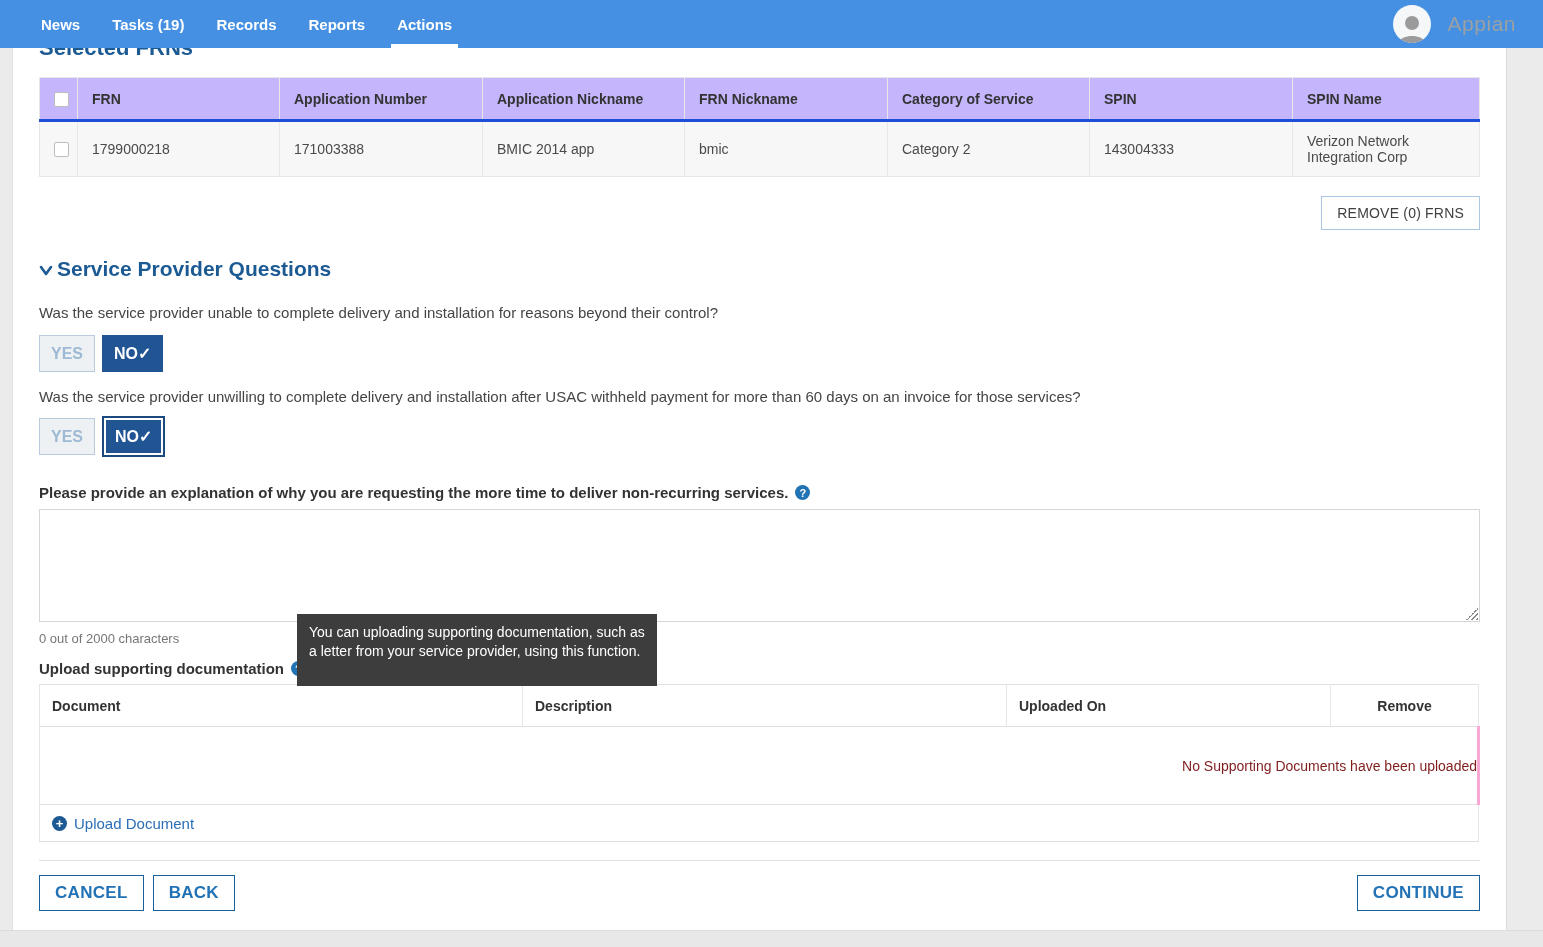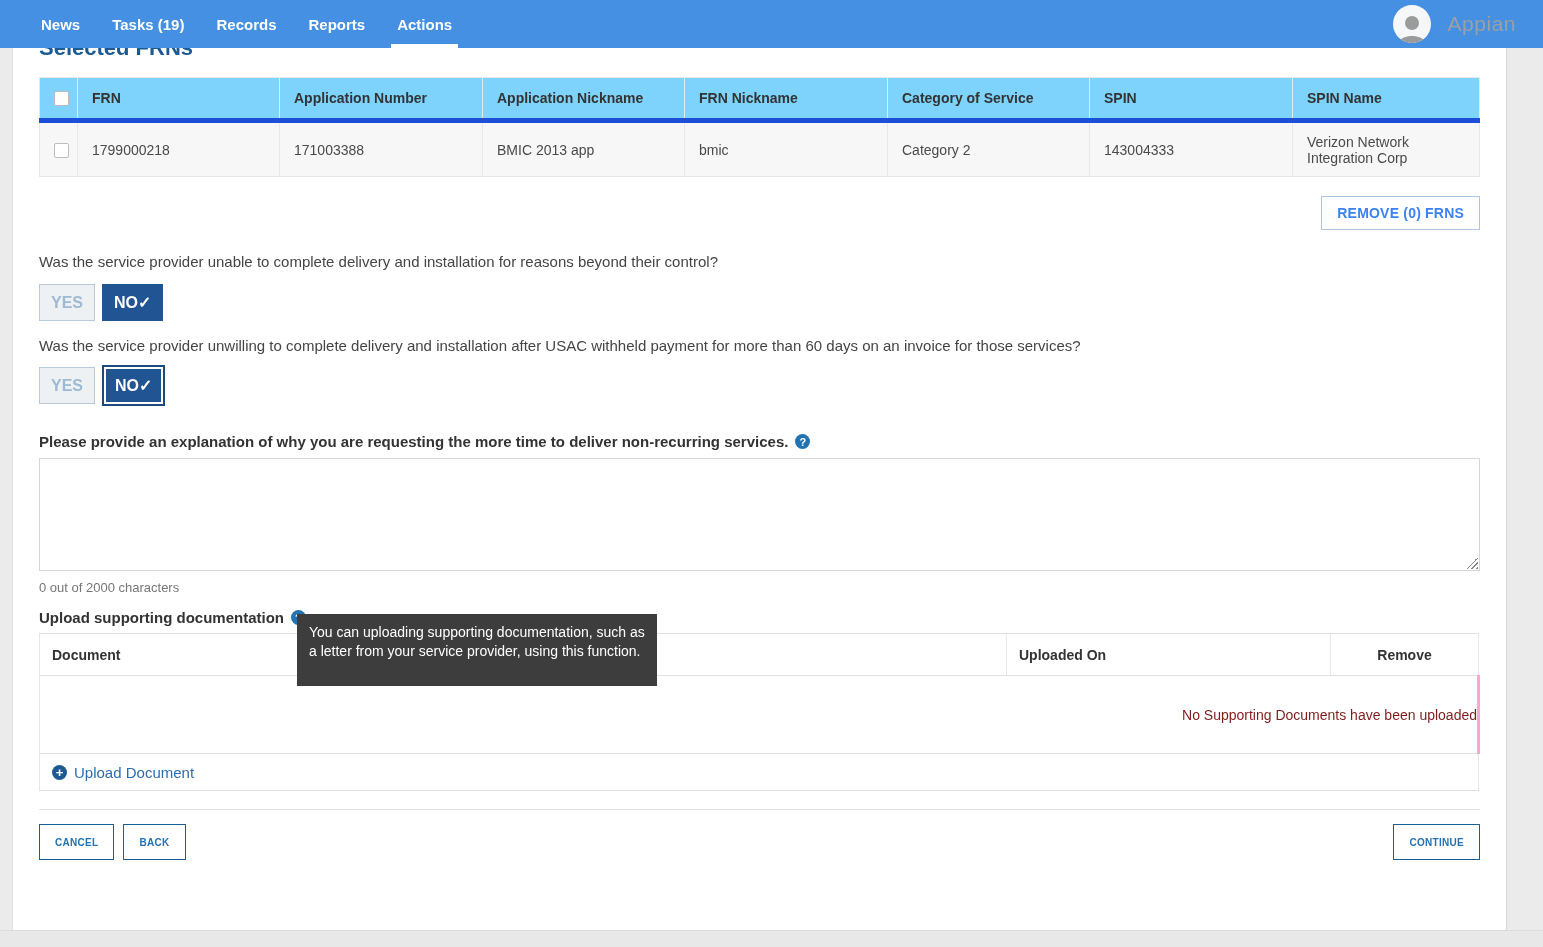--- a/index.html
+++ b/index.html
@@ -70,37 +70,37 @@
     border-collapse: collapse; table-layout: fixed;
     font-size: 14px;
   }
   table.frn-table th, table.frn-table td {
     border: 1px solid #e7e7e7;
     padding: 10px 14px;
     text-align: left; vertical-align: middle;
     font-weight: 400;
   }
   table.frn-table thead th {
-    height: 43px; color: #333; font-weight: 600; background: #7dd3fc;
-    border-bottom: 5px solid #1d4ed8;
+    height: 43px; color: #333; font-weight: 600; background: #c4b5fd;
+    border-bottom: 3px solid #1d4ed8;
   }
   table.frn-table tbody td { height: 56px; background: #f7f7f7; color: #4a4a4a; }
   .col-check { width: 38px; }
   .checkbox {
     display: inline-block; width: 15px; height: 15px;
     border: 1px solid #bdbdbd; border-radius: 2px; background: #fff;
     cursor: pointer; vertical-align: middle;
   }
 
   
   .remove-row { margin-top: 19px; display: flex; justify-content: flex-end; }
   .btn-remove {
     height: 34px; padding: 0 15px;
     background: #fff; border: 1px solid #abc7e3;
-    color: #3b82f6; font-size: 14px; font-weight: 700; letter-spacing: 0.2px;
+    color: #404040; font-size: 14px; font-weight: 400; letter-spacing: 0.2px;
     font-family: inherit; cursor: default;
   }
 
   .section-title {
     margin-top: 27px;
     display: flex; align-items: center; gap: 4px;
     font-size: 21px; font-weight: 700; color: #1c5a94;
     cursor: pointer;
   }
   .chev { margin-top: 3px; }
@@ -196,21 +196,21 @@
     padding: 9px 12px;
     z-index: 5;
   }
 
   
   .actions-divider { margin-top: 18px; border: none; border-top: 1px solid #e0e0e0; }
   .actions-row { margin-top: 14px; display: flex; align-items: center; gap: 9px; }
   .btn-footer {
     height: 36px; padding: 0 15px;
     background: #fff; border: 1px solid #17609c;
-    color: #2272b5; font-size: 10px; font-weight: 600; letter-spacing: 0.3px;
+    color: #2272b5; font-size: 17px; font-weight: 600; letter-spacing: 0.3px;
     font-family: inherit; cursor: pointer;
   }
   .spacer { flex: 1; }
 </style>
 </head>
 <body>
 
 <nav class="navbar">
   <div class="nav-items">
     <div class="nav-item">News</div>
@@ -255,33 +255,39 @@
         <th>Category of Service</th>
         <th>SPIN</th>
         <th>SPIN Name</th>
       </tr>
     </thead>
     <tbody>
       <tr>
         <td><span class="checkbox"></span></td>
         <td>1799000218</td>
         <td>171003388</td>
-        <td>BMIC 2013 app</td>
+        <td>BMIC 2014 app</td>
         <td>bmic</td>
         <td>Category 2</td>
         <td>143004333</td>
         <td style="width:198px">Verizon Network Integration Corp</td>
       </tr>
     </tbody>
   </table>
 
   <div class="remove-row">
     <button class="btn-remove">REMOVE (0) FRNS</button>
   </div>
 
+  <div class="section-title">
+    <svg class="chev" width="14" height="12" viewBox="0 0 14 12">
+      <path d="M2 2 L7 9 L12 2" fill="none" stroke="#1c5a94" stroke-width="2.6" stroke-linecap="round" stroke-linejoin="round"></path>
+    </svg>
+    <span>Service Provider Questions</span>
+  </div>
 
   <div class="question">Was the service provider unable to complete delivery and installation for reasons beyond their control?</div>
   <div class="toggle-group">
     <button class="btn-toggle btn-yes">YES</button>
     <button class="btn-toggle btn-no">NO✓</button>
   </div>
 
   <div class="question" style="margin-top:13px">Was the service provider unwilling to complete delivery and installation after USAC withheld payment for more than 60 days on an invoice for those services?</div>
   <div class="toggle-group" style="margin-top:9px">
     <button class="btn-toggle btn-yes">YES</button>

